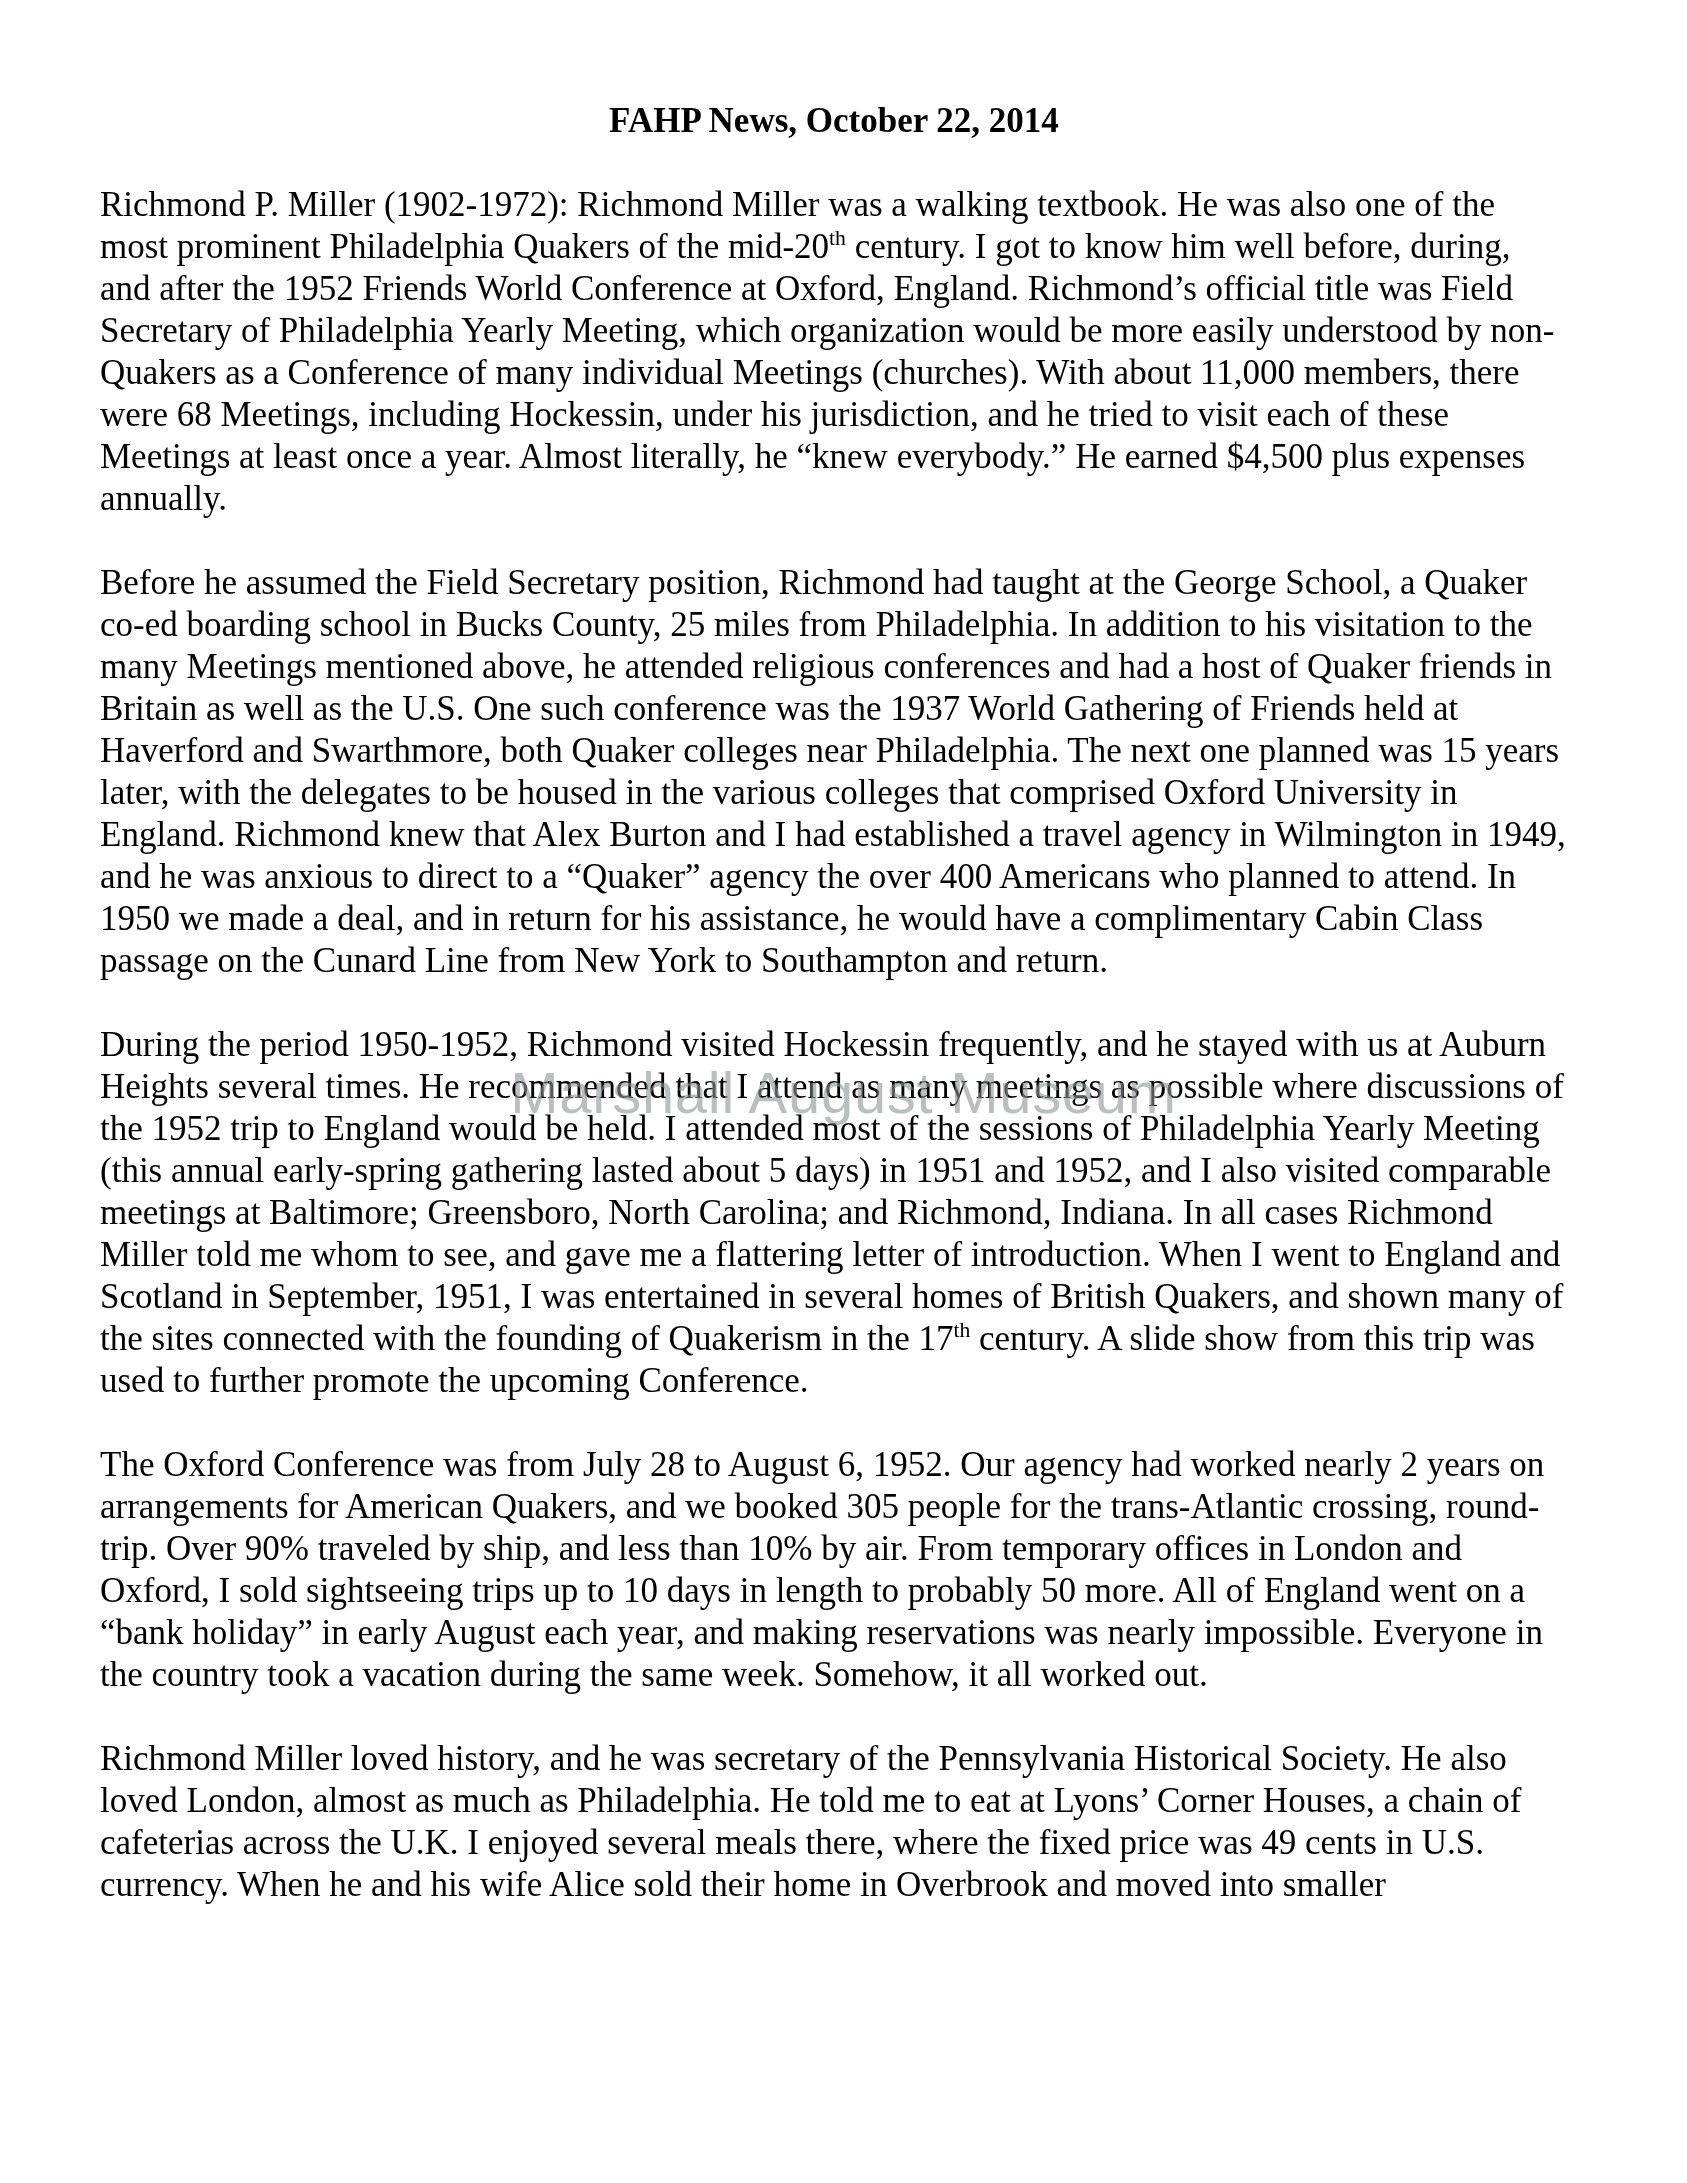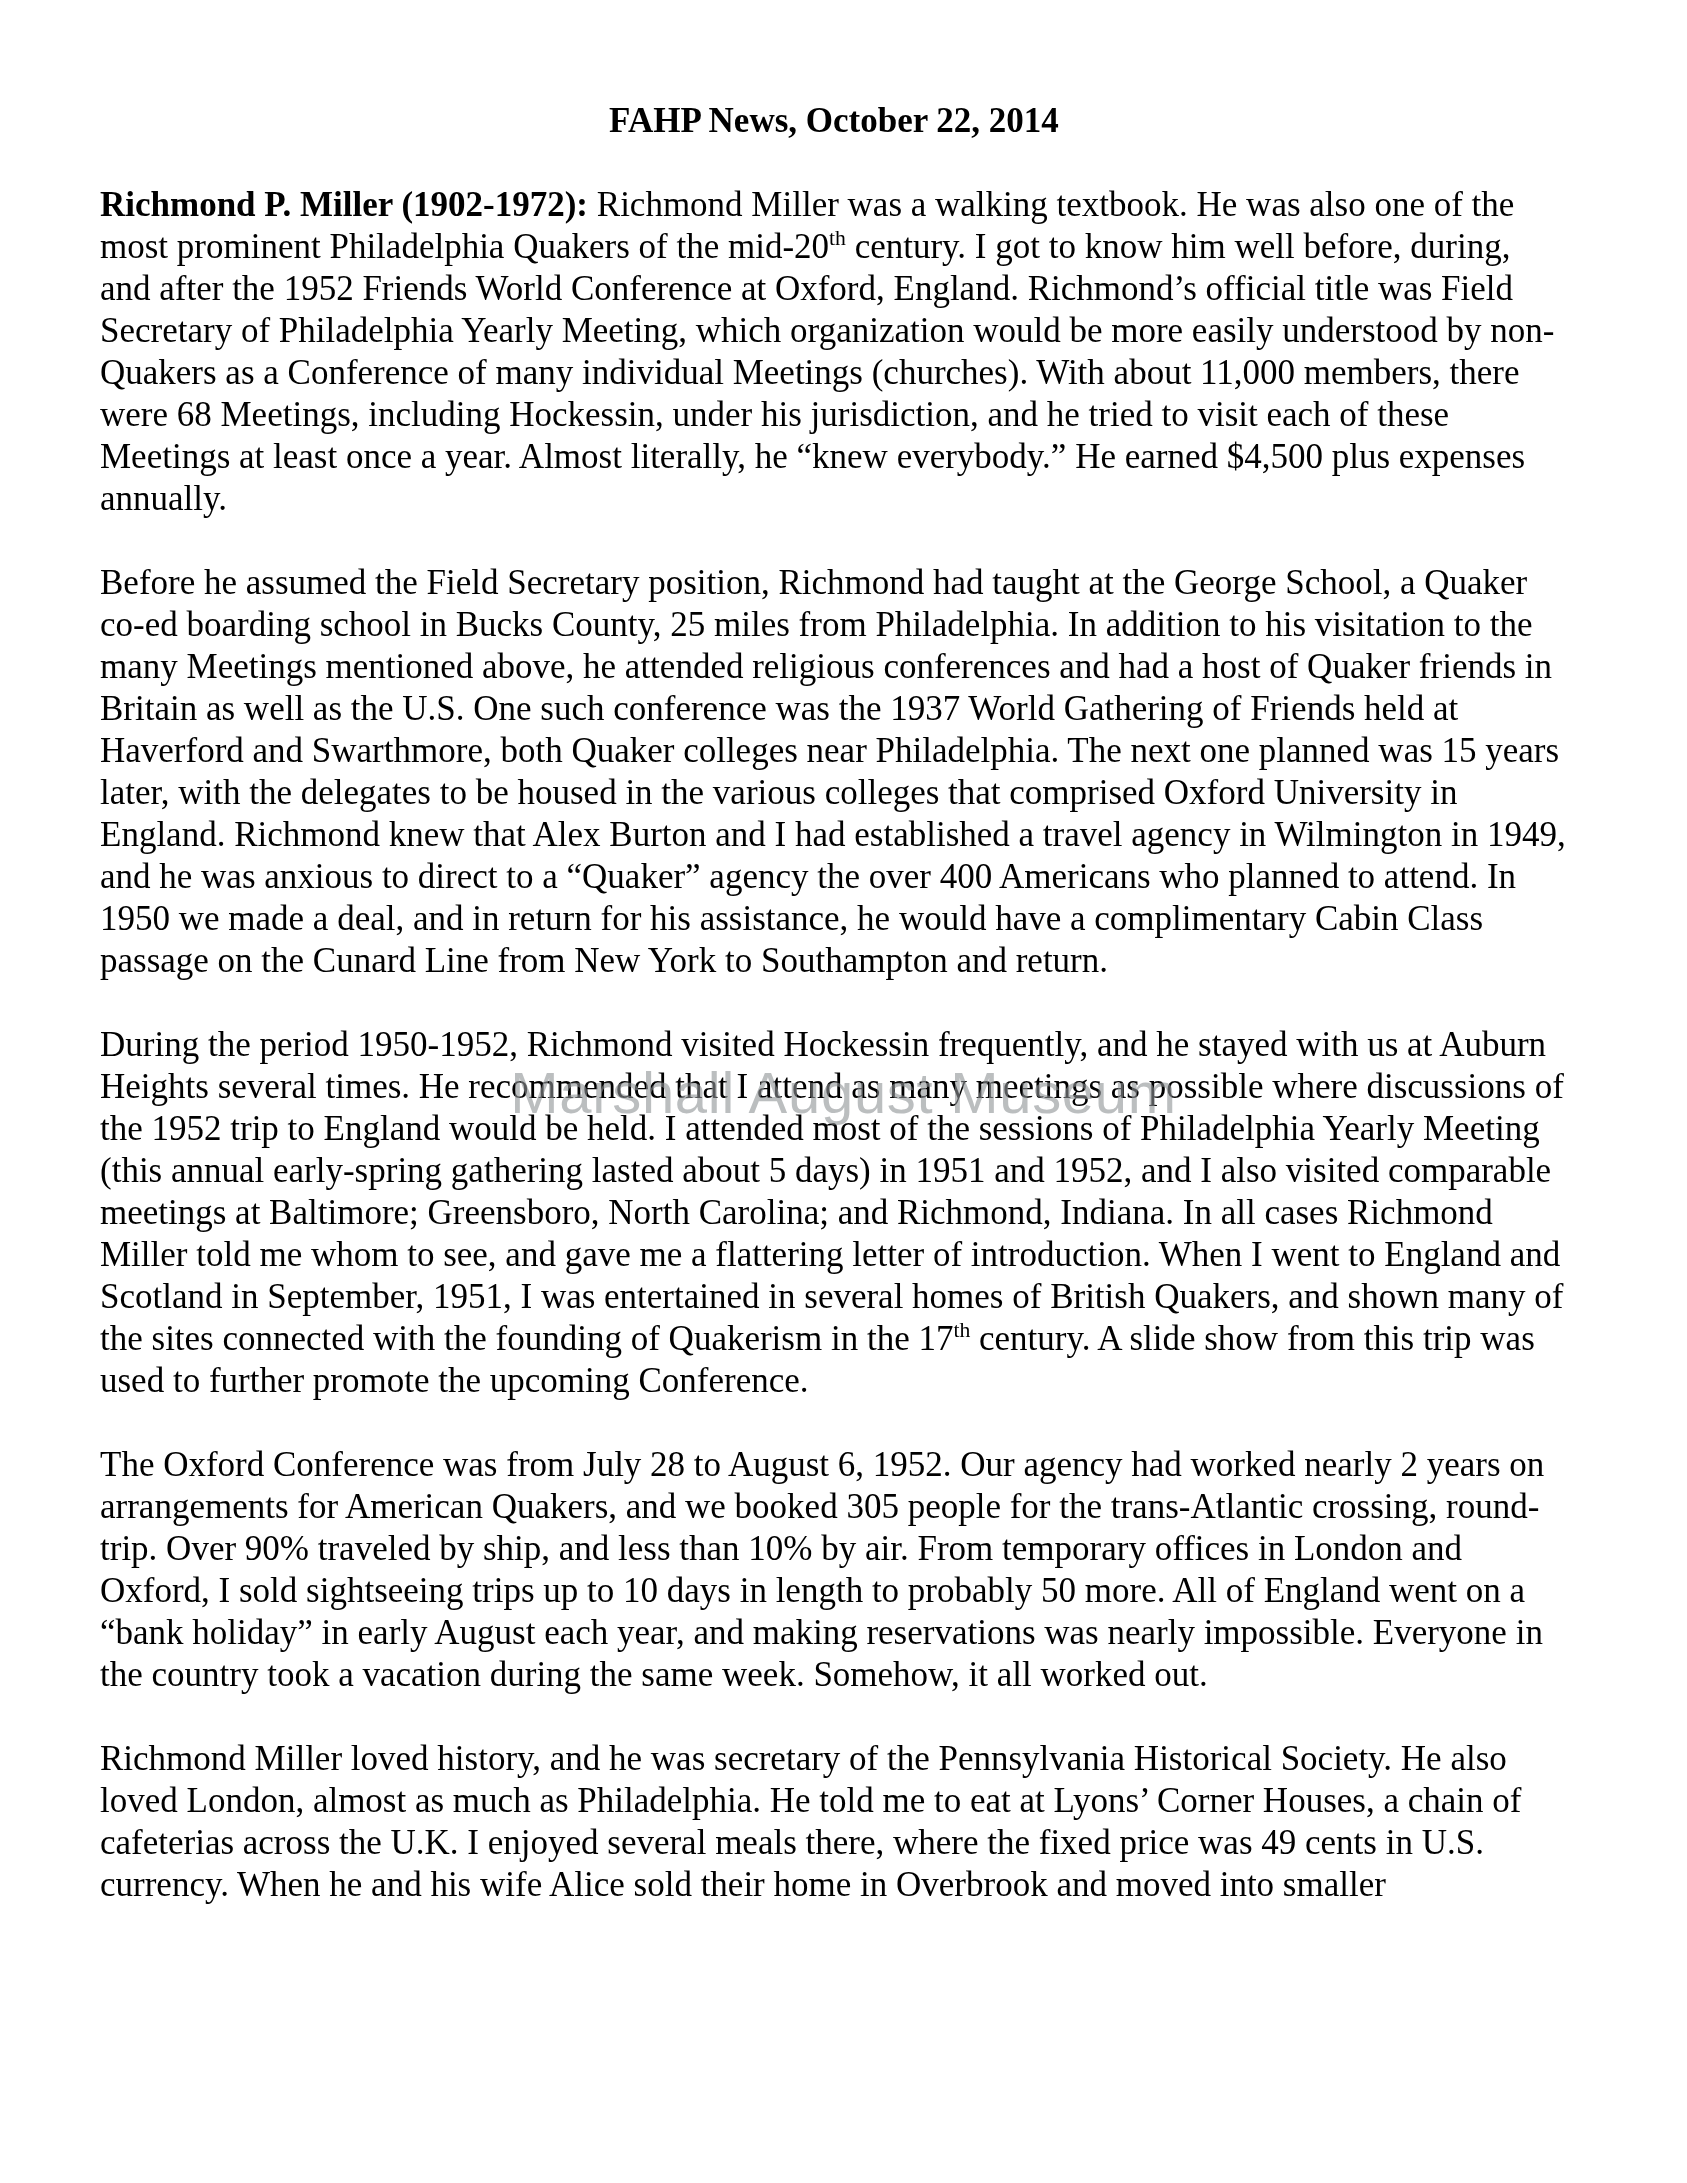--- a/index.html
+++ b/index.html
@@ -24,21 +24,21 @@
     font-weight: bold;
     text-align: center;
     margin-bottom: 42px;
   }
   .doc-body p {
     font-size: 35px;
     line-height: 42px;
     margin-bottom: 42px;
     text-align: left;
   }
-  .bold { font-weight: bold; }
+  .bold { font-weight: normal; }
   sup {
     font-size: 0.62em;
     line-height: 0;
     vertical-align: super;
   }
   .watermark {
     position: absolute;
     left: 50%;
     top: 1092px;
     transform: translate(-50%, -50%);

